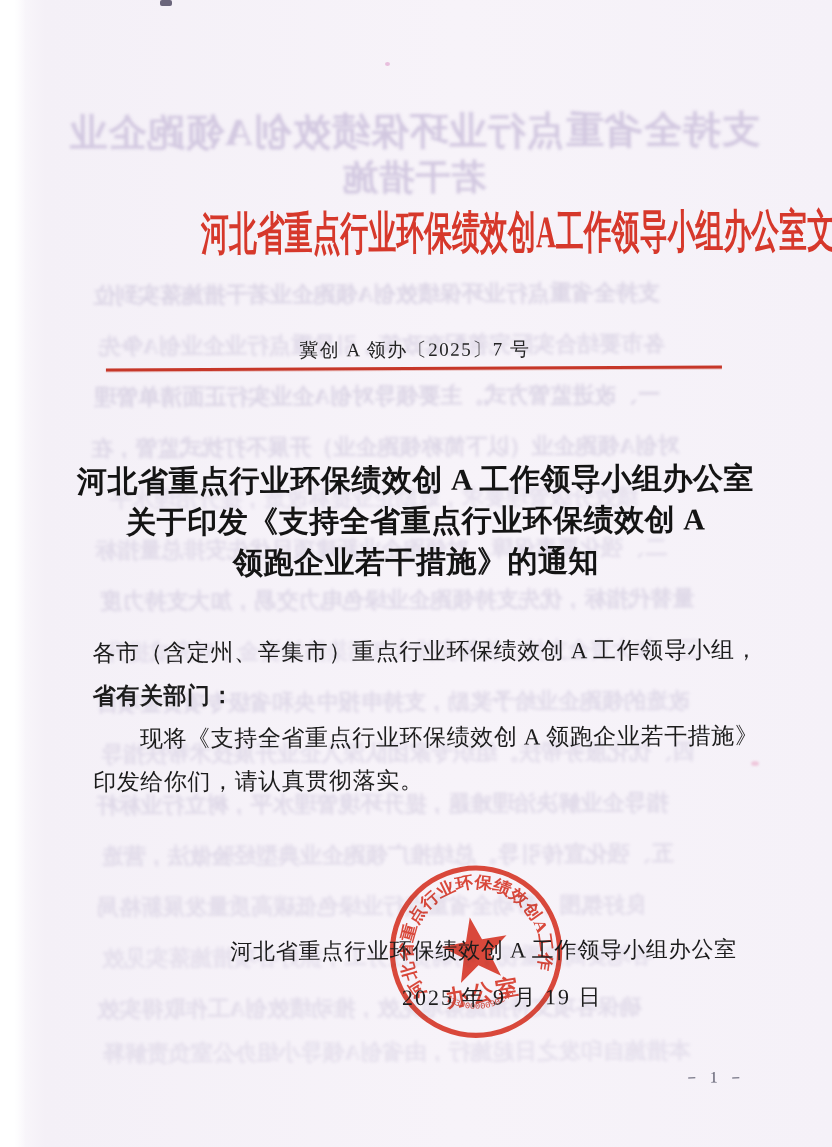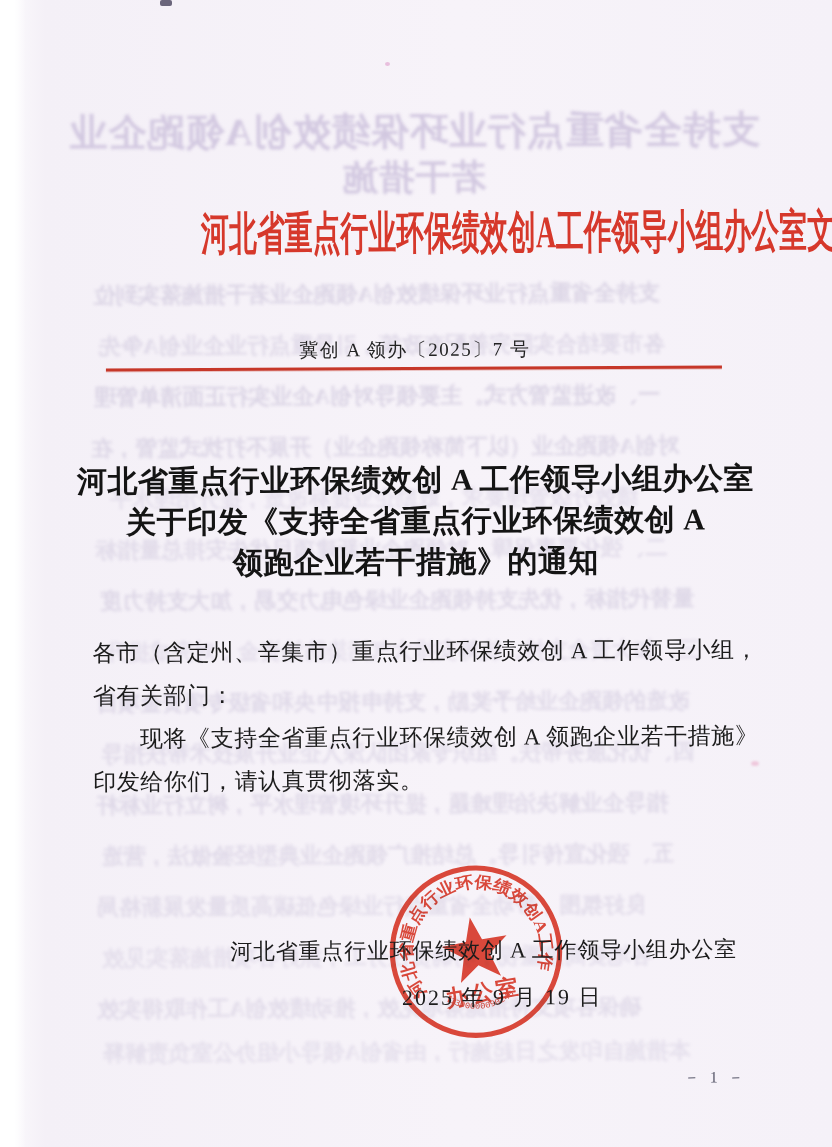--- a/index.html
+++ b/index.html
@@ -79,21 +79,21 @@
     <div class="doc-number">冀创 A 领办〔2025〕7 号</div>
     <div class="red-rule"></div>
 
     <div class="doc-title">
       <div>河北省重点行业环保绩效创 A 工作领导小组办公室</div>
       <div>关于印发《支持全省重点行业环保绩效创 A</div>
       <div>领跑企业若干措施》的通知</div>
     </div>
 
     <div class="body-line" style="top:640px;left:92px;">各市（含定州、辛集市）重点行业环保绩效创 A 工作领导小组，</div>
-    <div class="body-line" style="top:683px;left:92px;">省有关部门：</div>
+    <div class="body-line" style="top:683px;left:92px;font-weight:bold;">省有关部门：</div>
     <div class="body-line" style="top:726px;left:139px;">现将《支持全省重点行业环保绩效创 A 领跑企业若干措施》</div>
     <div class="body-line" style="top:769px;left:92px;">印发给你们，请认真贯彻落实。</div>
 
     <svg class="seal" viewBox="0 0 200 200">
       <defs>
         <path id="ringPath" d="M 45.4 131.5 A 63 63 0 1 1 154.6 131.5" fill="none"></path>
         <path id="codePath" d="M 64 142.9 A 56 56 0 0 0 136 142.9" fill="none"></path>
       </defs>
       <circle cx="100" cy="100" r="82" fill="none" stroke="#d6392a" stroke-width="5"></circle>
       <polygon fill="#d6392a" points="100,66 108,89 132.3,89.5 112.9,104.2 120,127.5 100,113.6 80,127.5 87.1,104.2 67.7,89.5 92,89"></polygon>

